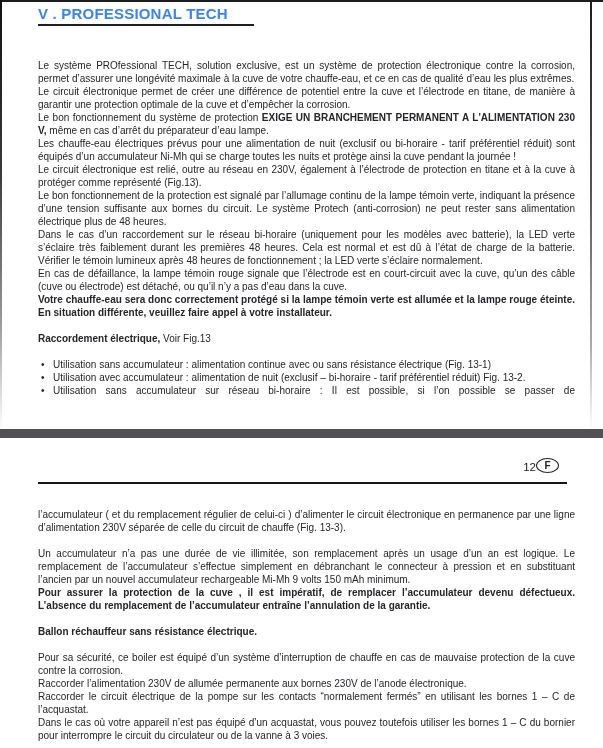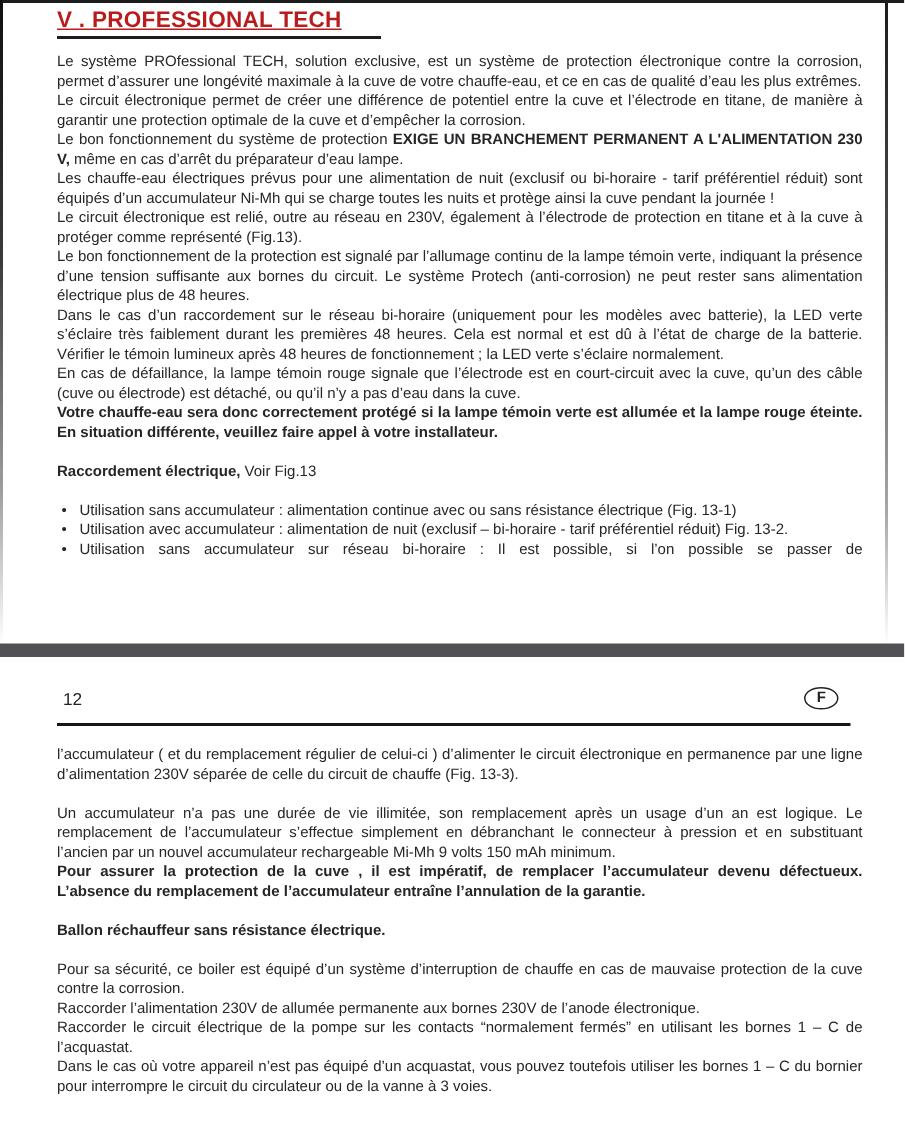--- a/index.html
+++ b/index.html
@@ -29,39 +29,38 @@
     background: #525256;
   }
   .content-upper {
     position: absolute; top: 5px; left: 38px; width: 537px;
   }
   .section-title {
     display: inline-block;
     font-size: 15px;
     font-weight: bold;
     letter-spacing: 0.2px;
-    color: #b91c1c;
+    color: #3b82f6;
     border-bottom: 2px solid #1e1e22;
     padding: 0 26px 2px 0;
     margin: 0 0 9px 0;
-    text-decoration: underline;
   }
-  .blocks { font-size: 10px; line-height: 13px; }
+  .blocks { font-size: 10px; line-height: 13px; margin-top: 24px; }
   .para { text-align: justify; }
   .gap { height: 13px; }
   .b { font-weight: bold; }
   .bullet { display: flex; }
   .bullet-marker { width: 12px; flex: 0 0 12px; text-align: left; padding-left: 3px; }
   .bullet .seg-wrap { display: block; flex: 1 1 auto; text-align: justify; }
   .bullet.justify-last .seg-wrap { text-align-last: justify; }
   .content-lower {
     position: absolute; top: 458px; left: 38px; width: 537px;
   }
   .pageinfo-row {
-    display: flex; justify-content: space-between; align-items: flex-end;
+    display: flex; justify-content: flex-end; align-items: flex-end;
     width: 531px;
   }
   .page-number { font-size: 11.5px; padding-left: 4px; color: #222226; }
   .locale-badge {
     display: inline-block;
     width: 21px; height: 13px;
     border: 1.5px solid #222226;
     border-radius: 50%;
     font-size: 10px; font-weight: bold; line-height: 13px;
     text-align: center; color: #222226;

